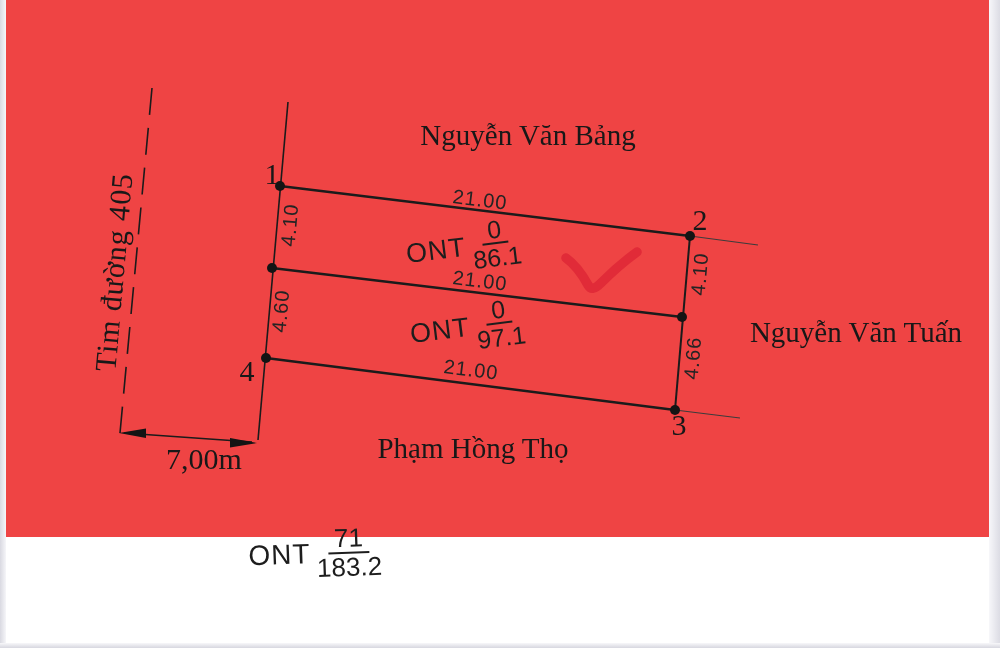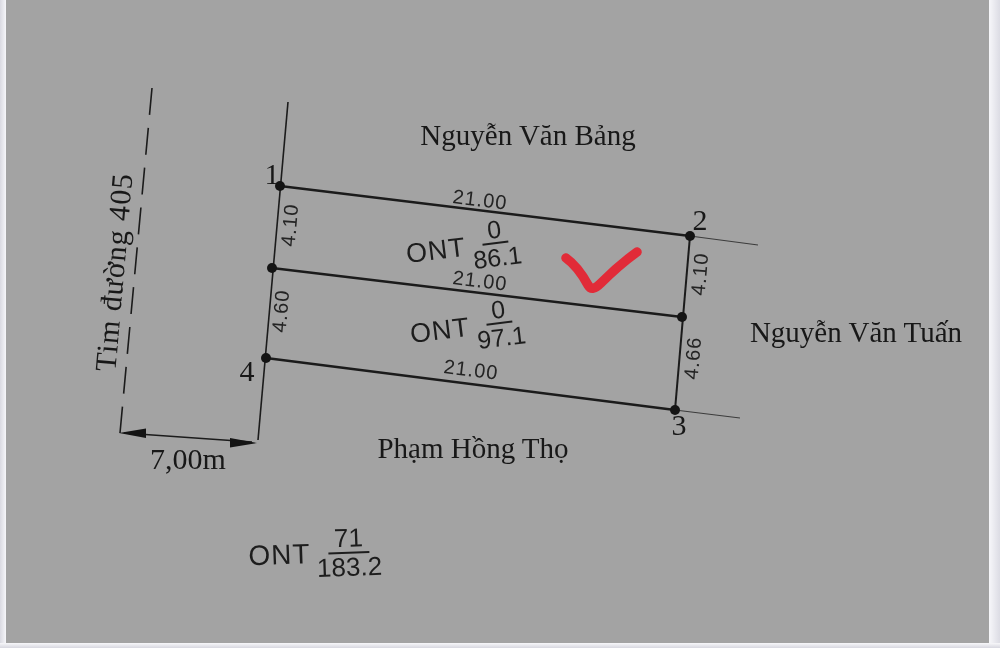--- a/index.html
+++ b/index.html
@@ -1,19 +1,19 @@
 <!DOCTYPE html>
 <html><head>
 <meta charset="utf-8">
 <style>
   html,body{margin:0;padding:0;}
   body{width:1000px;height:648px;overflow:hidden;background:#ffffff;}
   #stage{
-    position:relative;width:1000px;height:648px;
-    background:#a3a3a3;
+    position:relative;width:1000px;height:537px;
+    background:#ef4444;
     font-family:"Liberation Serif", serif;
     color:#181818;
   }
   .edge-strip{position:absolute;top:0;height:648px;}
   #edge-left{left:0;width:6px;background:linear-gradient(to right,#d9d9e1,#f6f6f9);}
   #edge-right{left:989px;width:11px;background:linear-gradient(to left,#dcdce4,#f7f7fa);}
   #edge-bottom{position:absolute;left:0;top:643px;width:1000px;height:5px;
     background:linear-gradient(to top,#d7d7df,#f7f7fa);}
   svg#geometry{position:absolute;left:0;top:0;}
   .label{position:absolute;white-space:nowrap;}
@@ -64,21 +64,21 @@
     <polygon points="119,433 146,428.5 146,438" fill="#141414"></polygon>
     <polygon points="257,443 230,438 230,447.5" fill="#141414"></polygon>
 
     <path d="M566,258 C573,263 582,274 588,285 C591,290 595,289 601,283 C612,272 626,260 637,252" fill="none" stroke="#e12b38" stroke-width="9.5" stroke-linecap="round" stroke-linejoin="round"></path>
   </svg>
 
   <div class="label owner" style="left:528px;top:135px;transform:translate(-50%,-50%);">Nguyễn Văn Bảng</div>
   <div class="label owner" style="left:473px;top:448px;transform:translate(-50%,-50%);">Phạm Hồng Thọ</div>
   <div class="label owner" style="left:856px;top:332px;transform:translate(-50%,-50%);">Nguyễn Văn Tuấn</div>
   <div class="label road-axis" style="left:114px;top:272px;transform:translate(-50%,-50%) rotate(-85deg);">Tim đường 405</div>
-  <div class="label road-width" style="left:188px;top:459px;transform:translate(-50%,-50%);">7,00m</div>
+  <div class="label road-width" style="left:204px;top:459px;transform:translate(-50%,-50%);">7,00m</div>
 
   <div class="label corner-num" style="left:272px;top:174px;transform:translate(-50%,-50%);">1</div>
   <div class="label corner-num" style="left:700px;top:220px;transform:translate(-50%,-50%);">2</div>
   <div class="label corner-num" style="left:679px;top:425px;transform:translate(-50%,-50%);">3</div>
   <div class="label corner-num" style="left:247px;top:371px;transform:translate(-50%,-50%);">4</div>
 
   <div class="label dim" style="left:480px;top:200px;transform:translate(-50%,-50%) rotate(7deg);">21.00</div>
   <div class="label dim" style="left:480px;top:281px;transform:translate(-50%,-50%) rotate(7deg);">21.00</div>
   <div class="label dim" style="left:471px;top:370px;transform:translate(-50%,-50%) rotate(7deg);">21.00</div>
   <div class="label dim" style="left:290px;top:225px;transform:translate(-50%,-50%) rotate(-85deg);">4.10</div>

